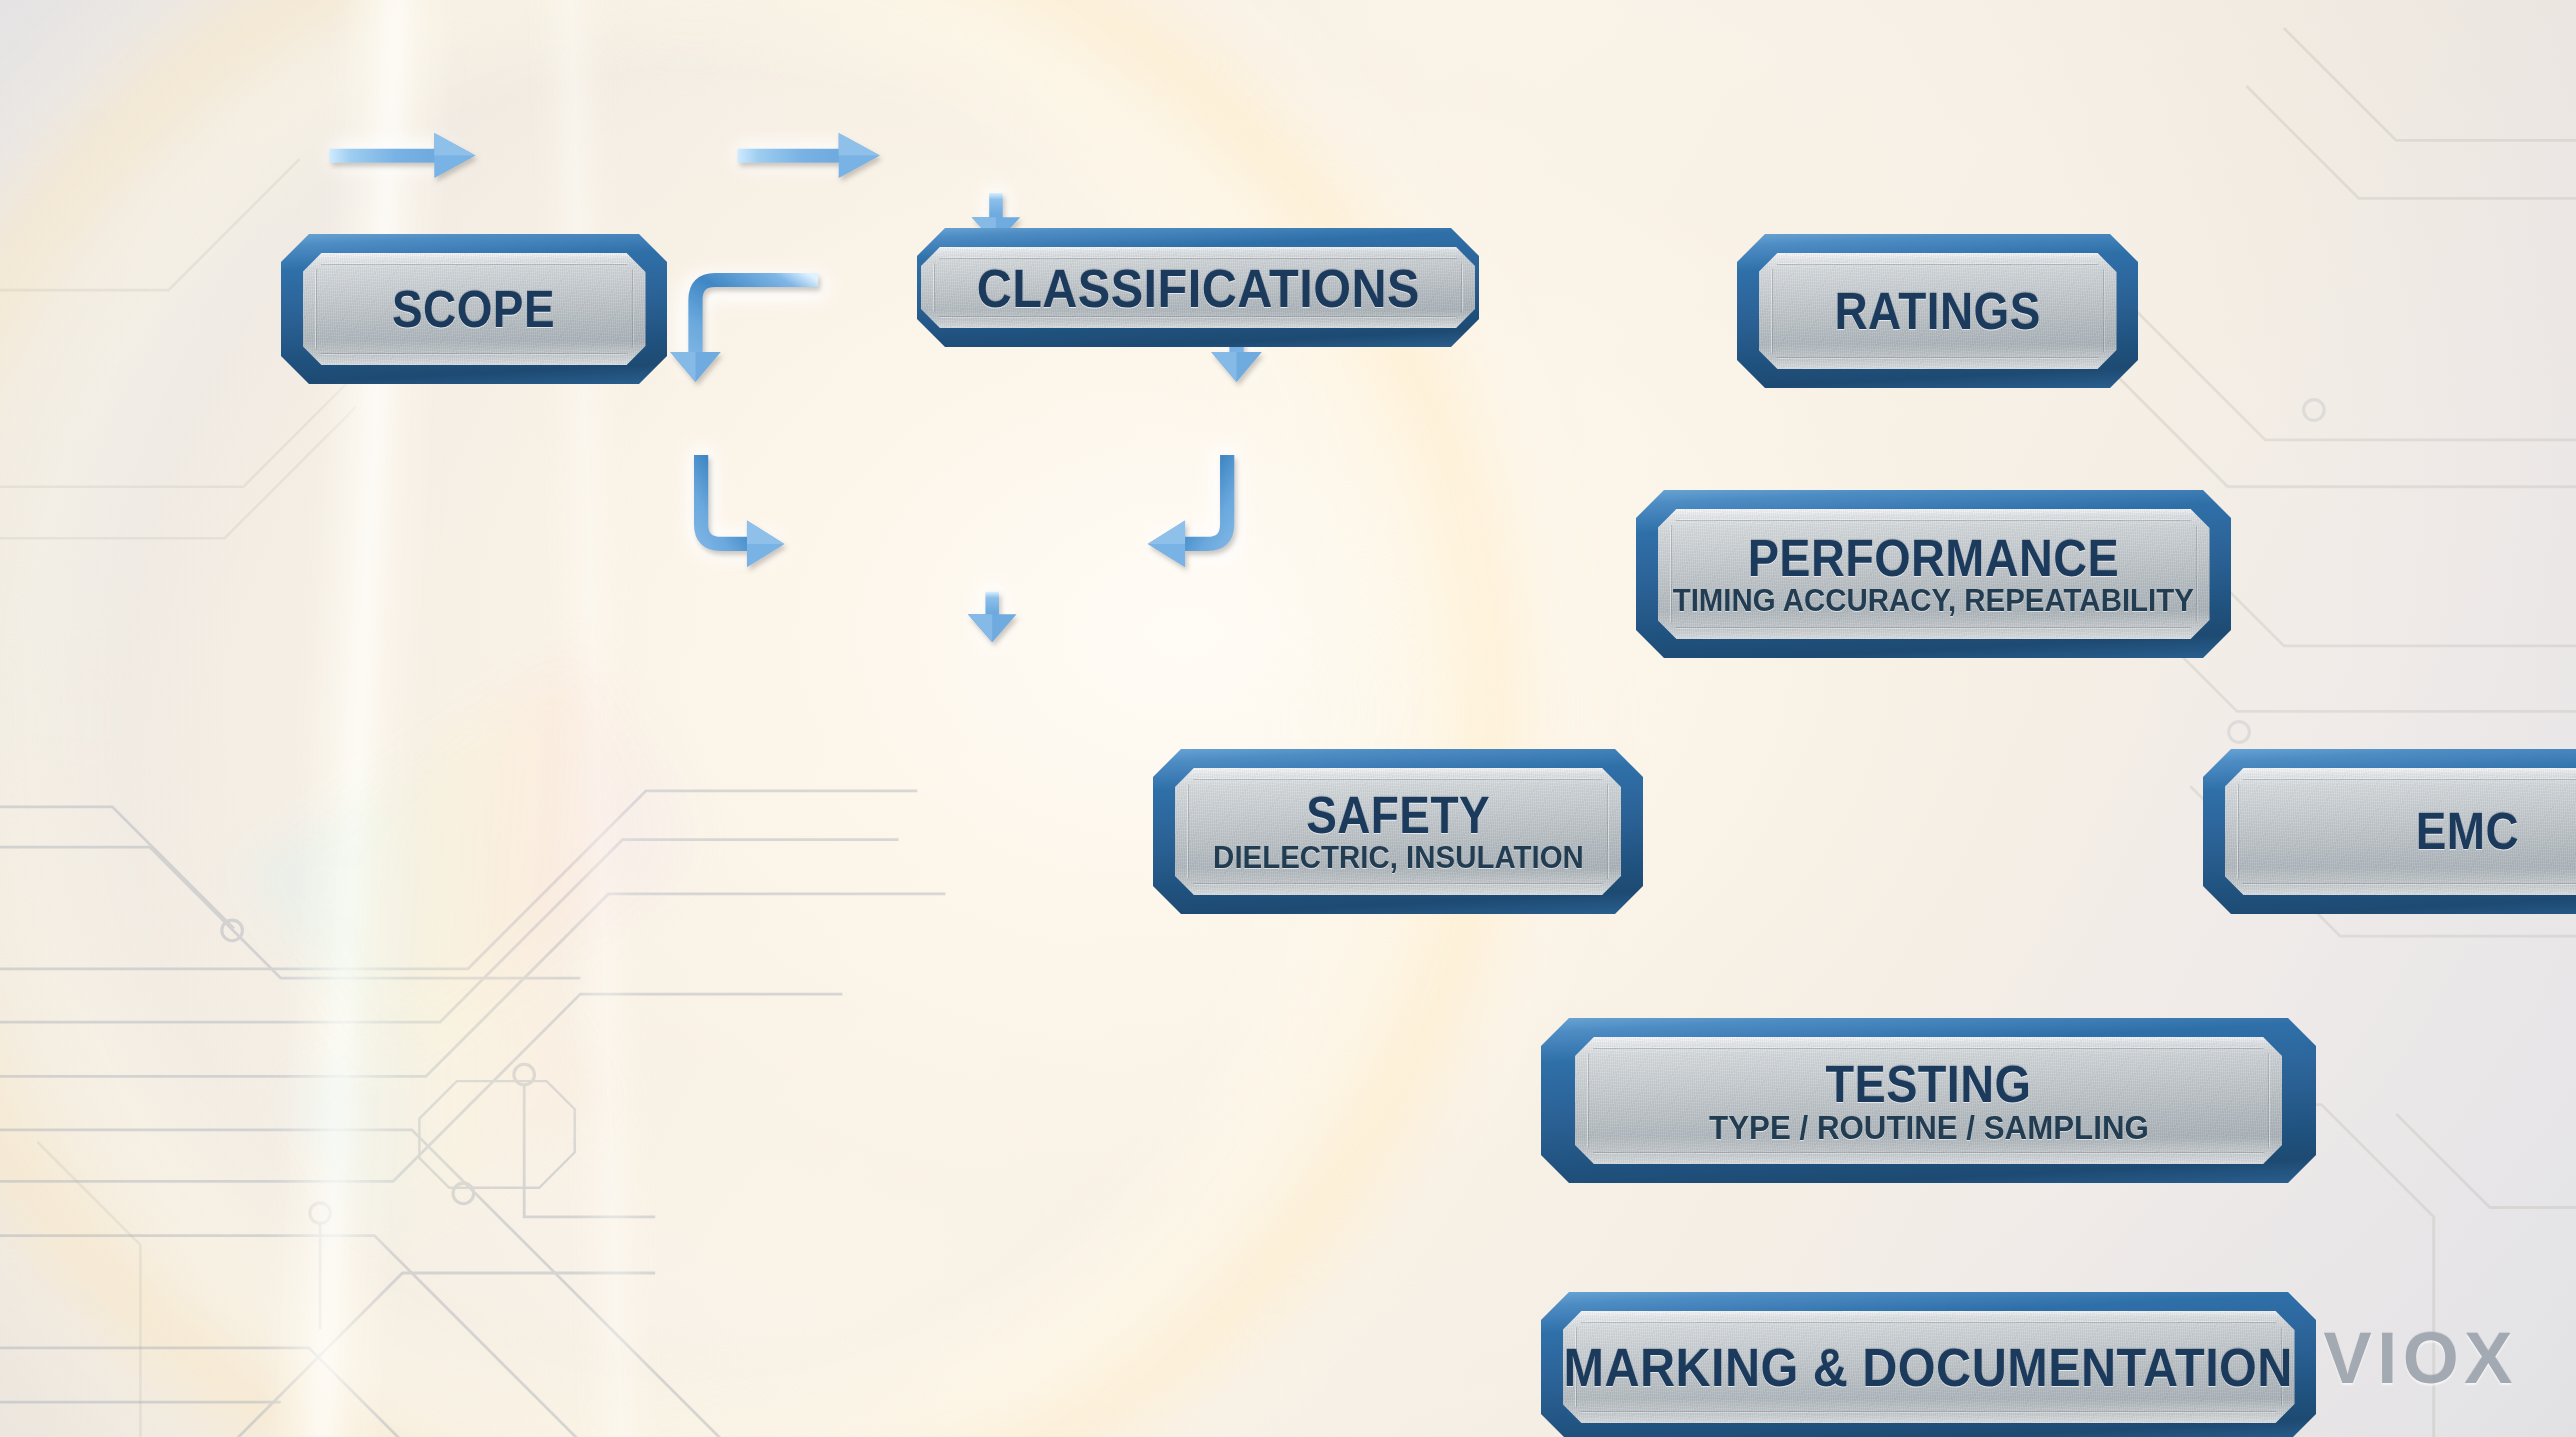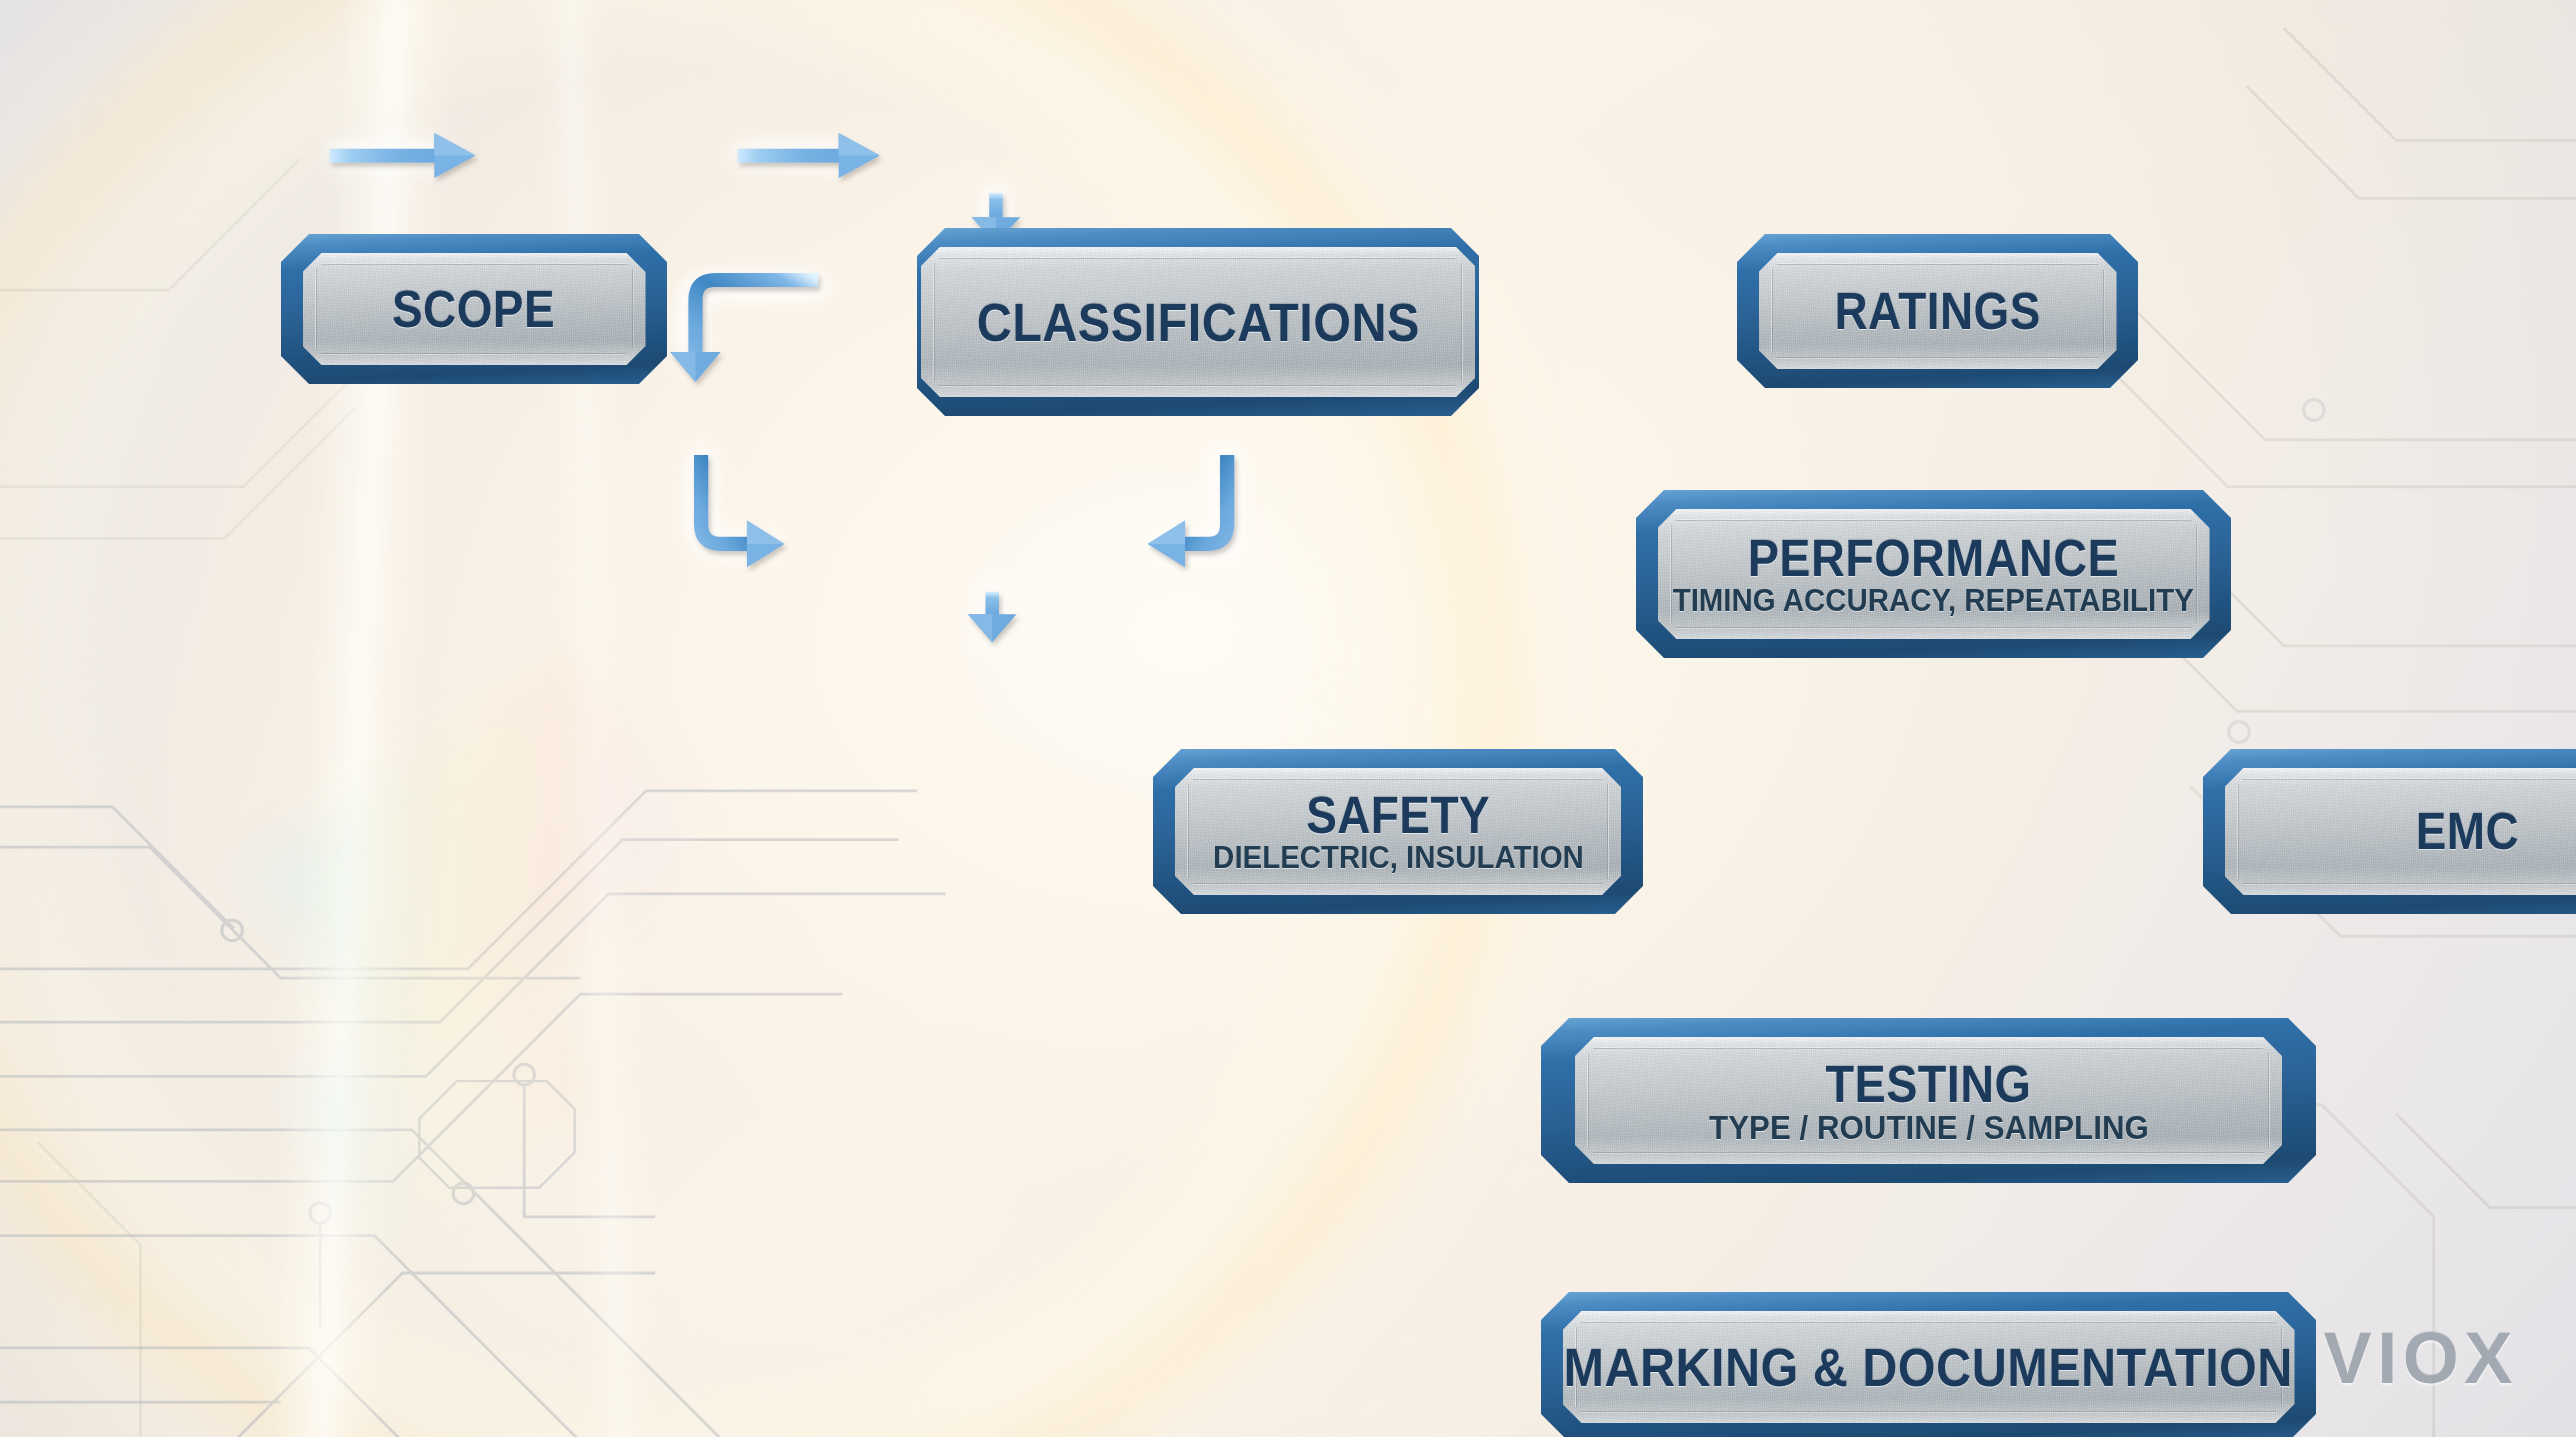--- a/index.html
+++ b/index.html
@@ -374,21 +374,21 @@
       <polygon points="517,328 530,328 530,343" fill="#85b9e6"></polygon>
     </g>
   </svg>
 
   <div class="node" id="node-scope" style="left: 281px; top: 234px; width: 386px; height: 150px; --ch: 28px; padding: 19px 21.5px;">
     <div class="node-inner" style="--ch2: 19px;">
       <div class="n-title" style="font-size: 51px;">SCOPE</div>
     </div>
   </div>
 
-  <div class="node" id="node-classifications" style="left: 917px; top: 228px; width: 562px; height: 188px; --ch: 28px; padding: 19px 4px;">
+  <div class="node" id="node-classifications" style="left: 917px; top: 228px; width: 562px; height: 119px; --ch: 28px; padding: 19px 4px;">
     <div class="node-inner" style="--ch2: 19px;">
       <div class="n-title" style="font-size: 54px;">CLASSIFICATIONS</div>
     </div>
   </div>
 
   <div class="node" id="node-ratings" style="left: 1737px; top: 234px; width: 401px; height: 154px; --ch: 28px; padding: 19px 21.5px;">
     <div class="node-inner" style="--ch2: 19px;">
       <div class="n-title" style="font-size: 51px;">RATINGS</div>
     </div>
   </div>

